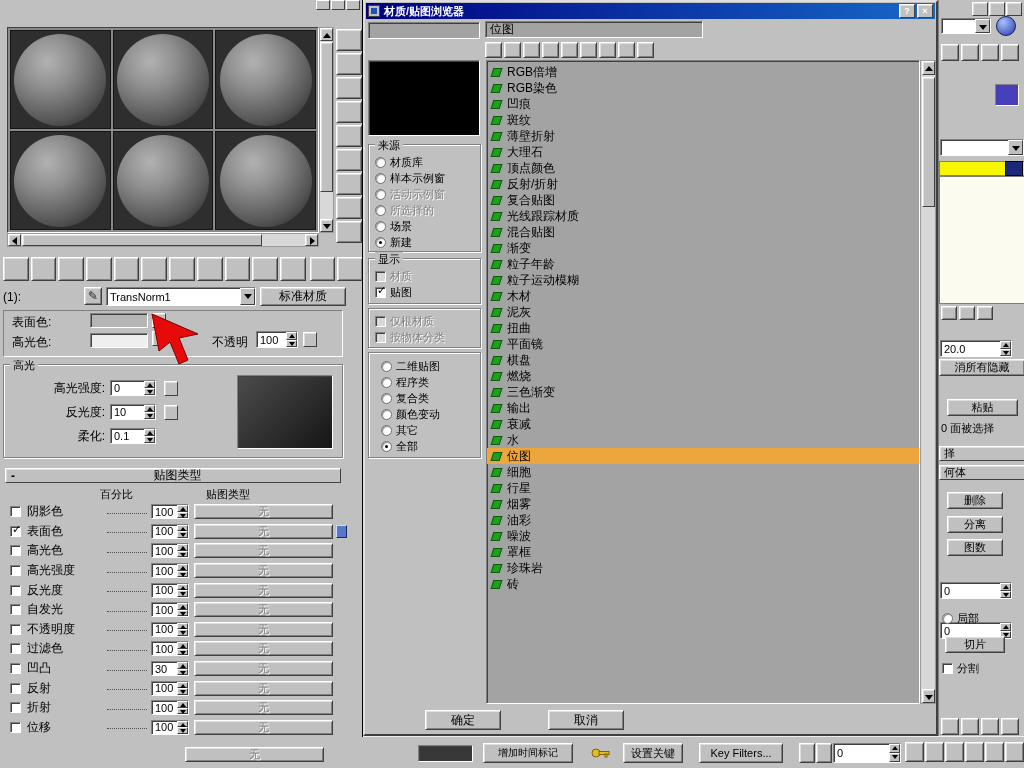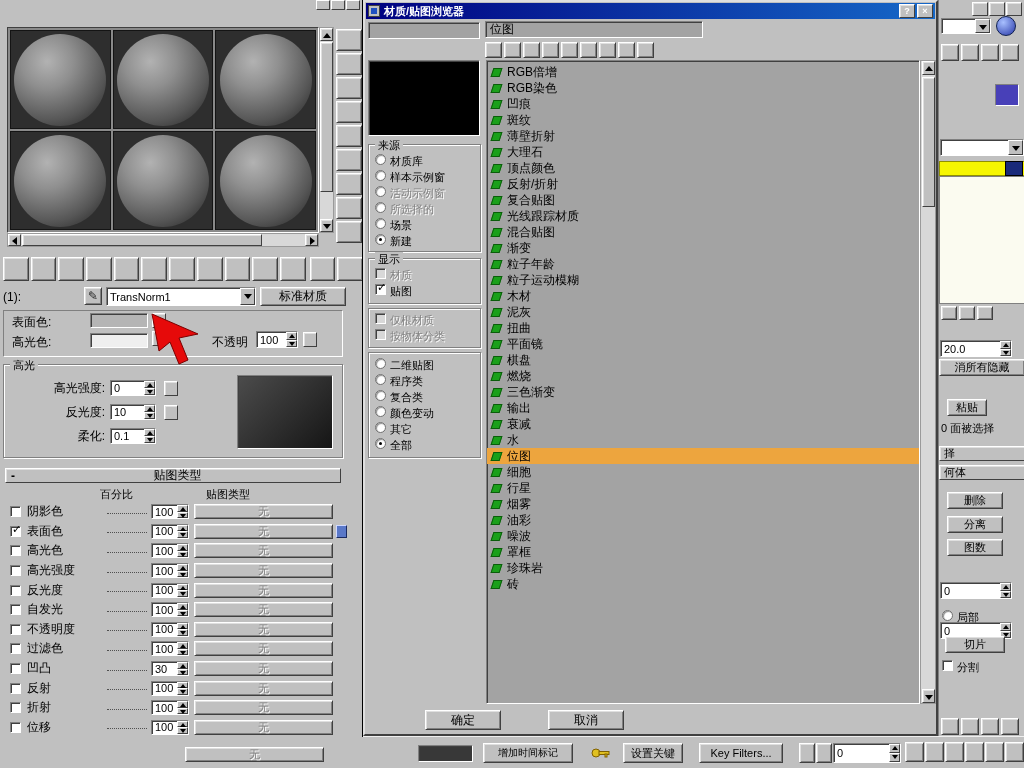--- a/index.html
+++ b/index.html
@@ -19,21 +19,21 @@
 .spin .su,.spin .sd{position:absolute;right:0;width:11px;height:calc(50%);background:#c0c0c0;border:1px solid;border-color:#fff #404040 #404040 #fff}
 .spin .su{top:0}.spin .sd{bottom:0}
 .spin .su::after{content:"";position:absolute;left:2px;top:1px;border-left:3px solid transparent;border-right:3px solid transparent;border-bottom:4px solid #000}
 .spin .sd::after{content:"";position:absolute;left:2px;top:1px;border-left:3px solid transparent;border-right:3px solid transparent;border-top:4px solid #000}
 .cb{width:11px;height:11px;background:#fff;border:1px solid;border-color:#808080 #fff #fff #808080;box-shadow:inset 1px 1px 0 #404040;position:relative;flex:none}
 .f-checked .cb::after{content:"✓";position:absolute;left:1px;top:-4px;font-size:11px;font-weight:bold;color:#000}
 .f-disabled .cb{background:#d8d8d8}
 .rb{width:11px;height:11px;border-radius:50%;background:#fff;border:1px solid #707070;box-shadow:inset 1px 1px 1px #909090;position:relative;flex:none}
 .f-selected .rb::after{content:"";position:absolute;left:3px;top:3px;width:3px;height:3px;border-radius:50%;background:#000}
 .f-disabled{color:#828282;text-shadow:1px 1px 0 #fff}
-.opt{display:flex;align-items:flex-start;height:16px;font-size:11px}
+.opt{display:flex;align-items:center;height:16px;font-size:11px}
 .opt .olabel{margin-left:4px;white-space:nowrap}
 .grp{position:absolute;border:1px solid #808080;box-shadow:1px 1px 0 #fff,inset 1px 1px 0 #fff}
 .legend{position:absolute;top:-7px;left:6px;background:#c0c0c0;padding:0 3px;font-size:11px}
 .mini{width:14px;height:15px;background:#c0c0c0;border:1px solid;border-color:#fff #404040 #404040 #fff;box-shadow:inset 1px 1px 0 #dfdfdf;display:inline-block}
 
 #sample-wrap{display:grid;grid-template-columns:repeat(3,1fr);gap:2px;background:#8a8a8a;padding:2px;border:1px solid;border-color:#404040 #fff #fff #404040}
 .slot{height:99px;background:#2e2e2e;border:1px solid #141414;display:flex;align-items:center;justify-content:center}
 .sphere{width:92px;height:92px;border-radius:50%;background:radial-gradient(circle at 36% 30%,#b2b2b2,#8f8f8f 30%,#565656 68%,#232323 96%)}
 
 .sbv,.sbh{background:#d8d8d8;border:1px solid #9a9a9a;position:absolute}
@@ -470,21 +470,21 @@
             <span class="olabel">仅根材质</span>
           </div>
           <div class="opt f-disabled">
             <span class="cb"></span>
             <span class="olabel">按物体分类</span>
           </div>
       </div>
     </div>
 
     <div class="grp" style="left:3px;top:350px;width:113px;height:106px;background:#c0c0c0">
-      <div style="padding:5px 0 0 6px">
+      <div style="padding:5px 0 0 12px">
         <div class="opt">
             <span class="rb"></span>
             <span class="olabel">二维贴图</span>
           </div>
           <div class="opt">
             <span class="rb"></span>
             <span class="olabel">程序类</span>
           </div>
           <div class="opt">
             <span class="rb"></span>
@@ -692,21 +692,21 @@
         <span class="tb" style="width:16px;height:14px;font-size:9px"></span>
         <span class="tb" style="width:16px;height:14px;font-size:9px"></span>
     </div>
 
     <span class="spin abs" style="left:1px;top:340px;width:72px;height:17px">
       <span class="val">20.0</span>
       <span class="su"></span>
       <span class="sd"></span>
     </span>
     <div class="btn" style="position:absolute;left:0;top:359px;width:86px;height:17px;font-size:11px">消所有隐藏</div>
-    <div class="btn" style="position:absolute;left:8px;top:399px;width:40px;height:17px;font-size:11px">粘贴</div>
+    <div class="btn" style="position:absolute;left:8px;top:399px;width:71px;height:17px;font-size:11px">粘贴</div>
     <span class="lbl11" style="left:2px;top:421px">0 面被选择</span>
 
     <div class="bar abs" style="left:0;top:446px;width:86px;height:15px;font-size:11px;padding-left:4px">
       <span>择</span>
     </div>
     <div class="bar abs" style="left:0;top:465px;width:86px;height:15px;font-size:11px;padding-left:4px">
       <span>何体</span>
     </div>
 
     <div class="btn" style="position:absolute;left:8px;top:492px;width:56px;height:17px;font-size:11px">删除</div>

